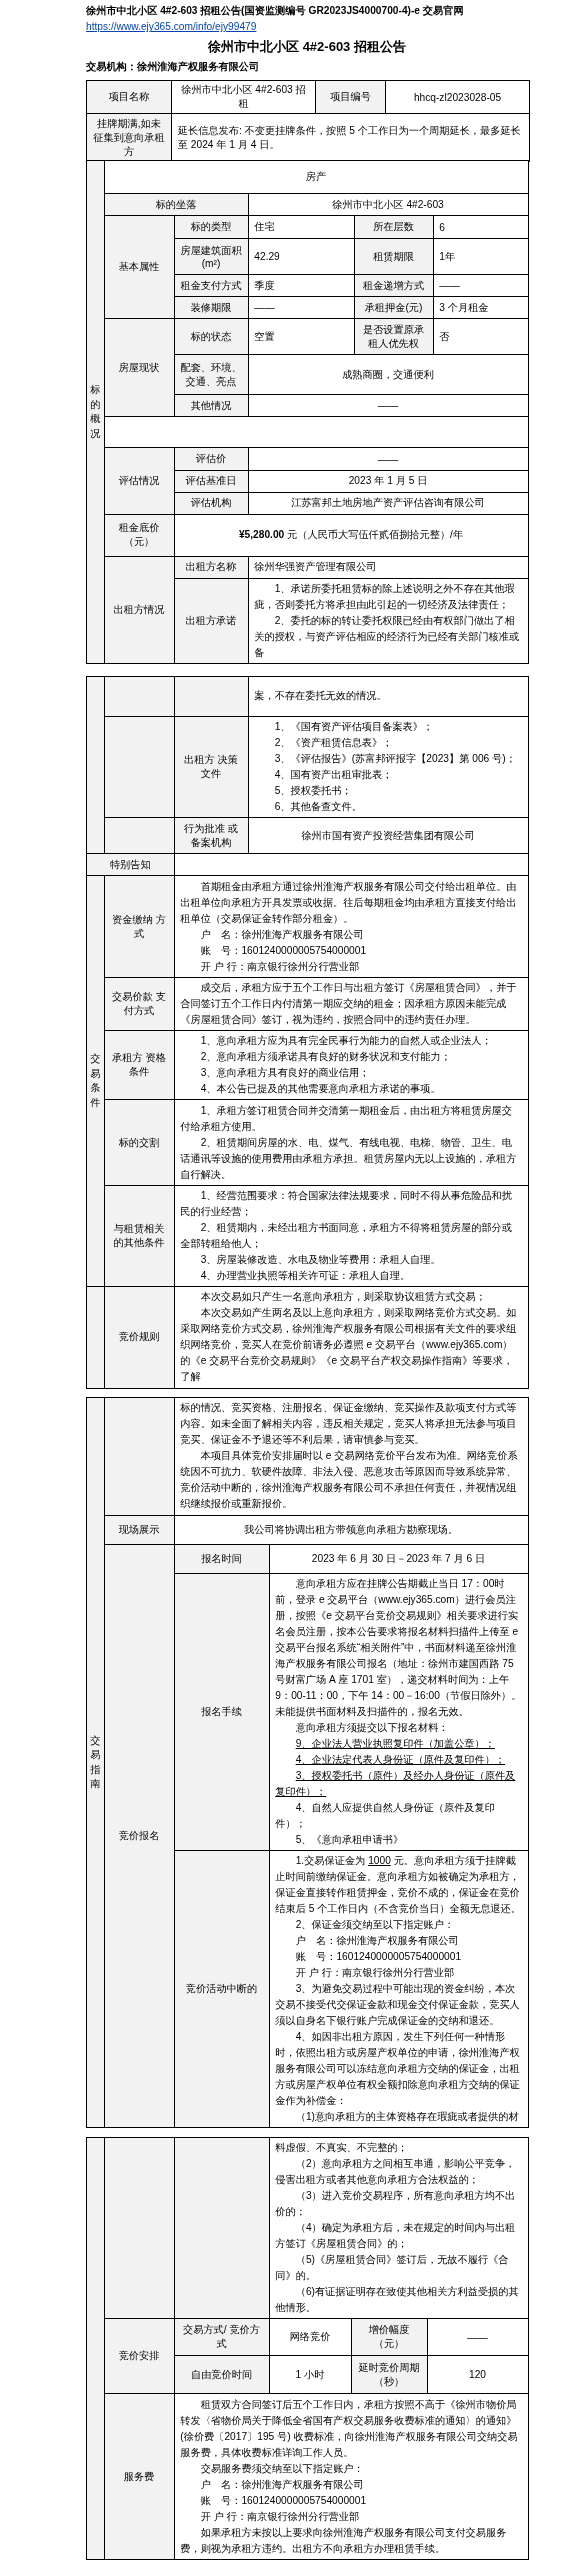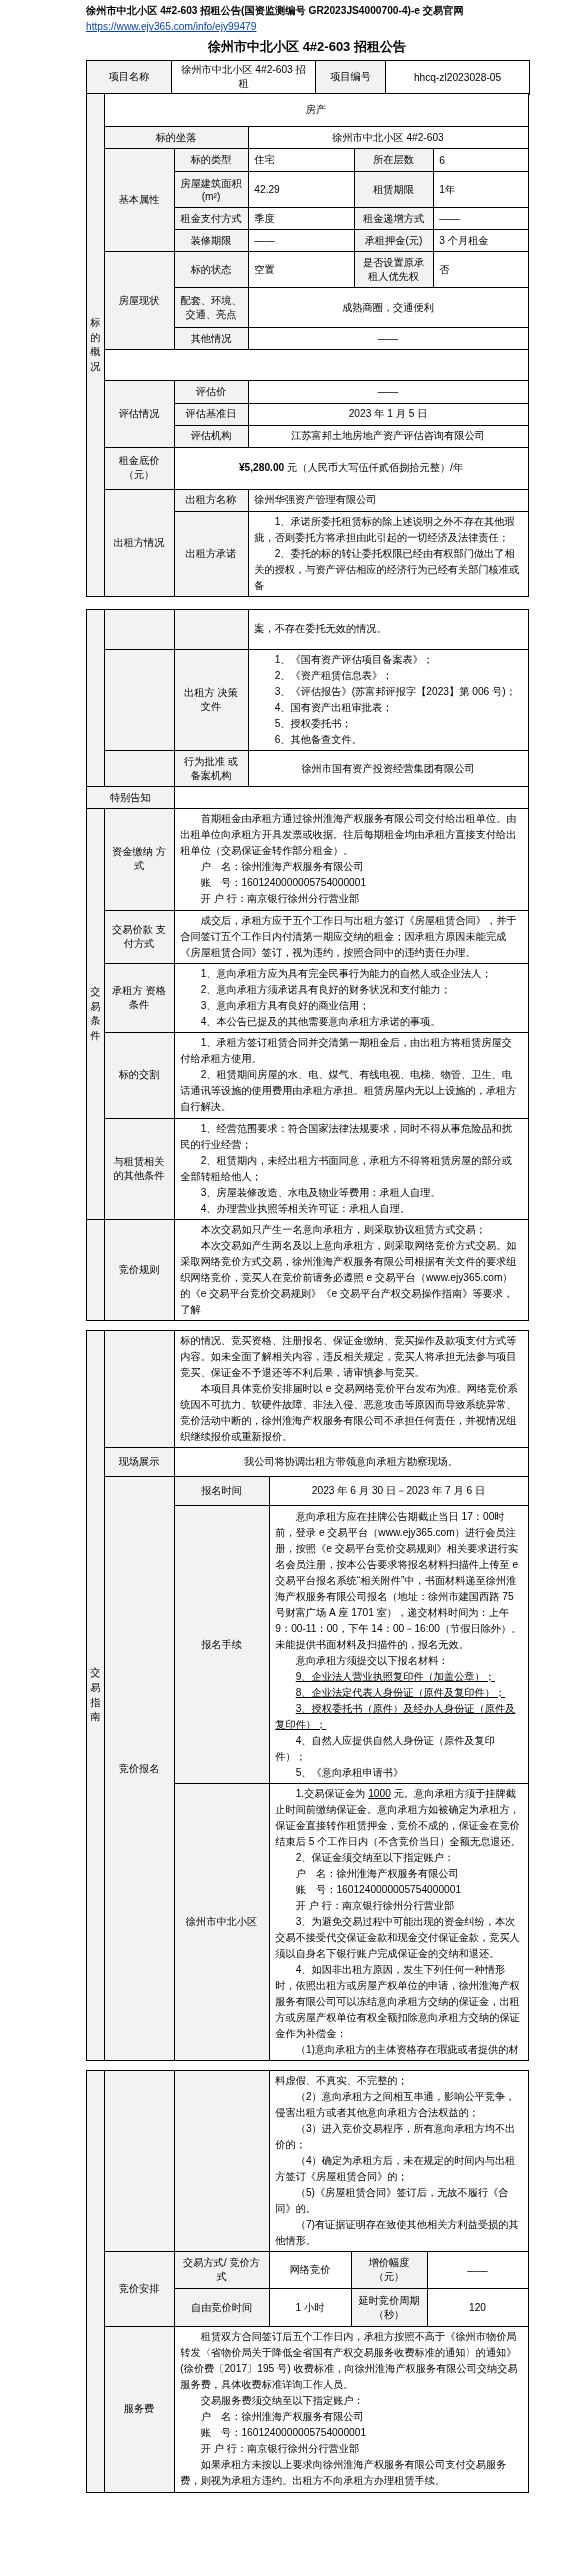--- a/index.html
+++ b/index.html
@@ -30,34 +30,39 @@
 </head>
 <body>
 
 <div class="doc">
 
   <div class="topline">徐州市中北小区 4#2-603 招租公告(国资监测编号 GR2023JS4000700-4)-e 交易官网</div>
   <div class="urlline">
     <a href="#">https://www.ejy365.com/info/ejy99479</a>
   </div>
   <div class="main-title">徐州市中北小区 4#2-603 招租公告</div>
+  <div class="agency">交易机构：徐州淮海产权服务有限公司</div>
 
   <table>
     <colgroup>
         <col style="width:85px">
         <col style="width:144px">
         <col style="width:70px">
         <col style="width:144px">
       </colgroup>
     <tbody>
         <tr style="height:25.5px">
       <td class="lbl">项目名称</td>
       <td class="val ctr">徐州市中北小区 4#2-603 招租</td>
       <td class="lbl">项目编号</td>
       <td class="val ctr">hhcq-zl2023028-05</td>
+    </tr>
+    <tr style="height:38px">
+      <td class="lbl">挂牌期满,如未征集到意向承租方</td>
+      <td class="val lft" colspan="3">延长信息发布: 不变更挂牌条件，按照 5 个工作日为一个周期延长，最多延长至 2024 年 1 月 4 日。</td>
     </tr>
   </tbody>
     </table>
 
   <table style="margin-top:-1.5px">
     <colgroup>
         <col style="width:17.5px">
         <col style="width:70px">
         <col style="width:74px">
         <col style="width:106px">
@@ -269,28 +274,28 @@
       <td class="lbl" rowspan="3">竞价报名</td>
       <td class="lbl">报名时间</td>
       <td class="val ctr" colspan="3">2023 年 6 月 30 日－2023 年 7 月 6 日</td>
     </tr>
     <tr>
       <td class="lbl">报名手续</td>
       <td class="val" colspan="3">
         <p class="ind">意向承租方应在挂牌公告期截止当日 17：00时前，登录 e 交易平台（www.ejy365.com）进行会员注册，按照《e 交易平台竞价交易规则》相关要求进行实名会员注册，按本公告要求将报名材料扫描件上传至 e 交易平台报名系统“相关附件”中，书面材料递至徐州淮海产权服务有限公司报名（地址：徐州市建国西路 75 号财富广场 A 座 1701 室），递交材料时间为：上午 9：00-11：00，下午 14：00－16:00（节假日除外）。未能提供书面材料及扫描件的，报名无效。</p>
         <p class="ind">意向承租方须提交以下报名材料：</p>
         <p class="ind und">9、企业法人营业执照复印件（加盖公章）；</p>
-        <p class="ind und">8、企业法定代表人身份证（原件及复印件）；</p>
+        <p class="ind und">4、企业法定代表人身份证（原件及复印件）；</p>
         <p class="ind und">3、授权委托书（原件）及经办人身份证（原件及复印件）；</p>
         <p class="ind">4、自然人应提供自然人身份证（原件及复印件）；</p>
         <p class="ind">5、《意向承租申请书》</p>
       </td>
     </tr>
     <tr>
-      <td class="lbl">徐州市中北小区</td>
+      <td class="lbl">竞价活动中断的</td>
       <td class="val" colspan="3">
         <p class="ind"><span>1.交易保证金为 </span><span class="u">1000</span><span> 元。意向承租方须于挂牌截止时间前缴纳保证金。意向承租方如被确定为承租方，保证金直接转作租赁押金，竞价不成的，保证金在竞价结束后 5 个工作日内（不含竞价当日）全额无息退还。</span></p>
         <p class="ind">2、保证金须交纳至以下指定账户：</p>
         <p class="ind">户　名：徐州淮海产权服务有限公司</p>
         <p class="ind">账　号：1601240000005754000001</p>
         <p class="ind">开 户 行：南京银行徐州分行营业部</p>
         <p class="ind">3、为避免交易过程中可能出现的资金纠纷，本次交易不接受代交保证金款和现金交付保证金款，竞买人须以自身名下银行账户完成保证金的交纳和退还。</p>
         <p class="ind">4、如因非出租方原因，发生下列任何一种情形时，依照出租方或房屋产权单位的申请，徐州淮海产权服务有限公司可以冻结意向承租方交纳的保证金，出租方或房屋产权单位有权全额扣除意向承租方交纳的保证金作为补偿金：</p>
         <p class="ind">（1)意向承租方的主体资格存在瑕疵或者提供的材</p>
       </td>
@@ -313,21 +318,21 @@
         <tr>
       <td class="vcell" rowspan="6"></td>
       <td class="lbl"></td>
       <td class="lbl"></td>
       <td class="val" colspan="3">
         <p>料虚假、不真实、不完整的；</p>
         <p class="ind">（2）意向承租方之间相互串通，影响公平竞争，侵害出租方或者其他意向承租方合法权益的；</p>
         <p class="ind">（3）进入竞价交易程序，所有意向承租方均不出价的；</p>
         <p class="ind">（4）确定为承租方后，未在规定的时间内与出租方签订《房屋租赁合同》的；</p>
         <p class="ind">（5)《房屋租赁合同》签订后，无故不履行《合同》的。</p>
-        <p class="ind">（7)有证据证明存在致使其他相关方利益受损的其他情形。</p>
+        <p class="ind">（6)有证据证明存在致使其他相关方利益受损的其他情形。</p>
       </td>
     </tr>
     <tr style="height:37px">
       <td class="lbl" rowspan="2">竞价安排</td>
       <td class="lbl">交易方式/ 竞价方式</td>
       <td class="val ctr">网络竞价</td>
       <td class="lbl">增价幅度（元）</td>
       <td class="val ctr">——</td>
     </tr>
     <tr style="height:38px">

